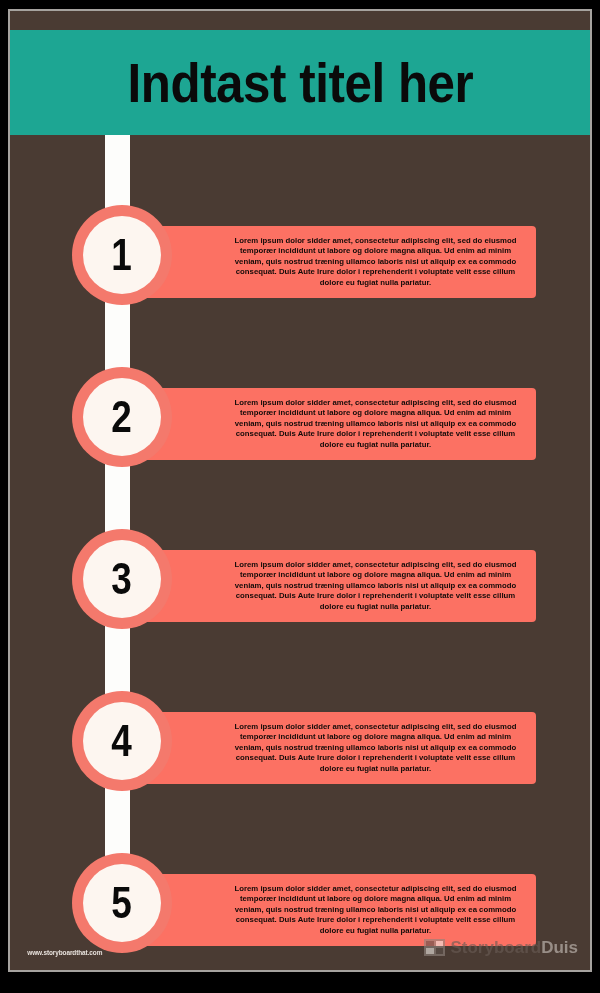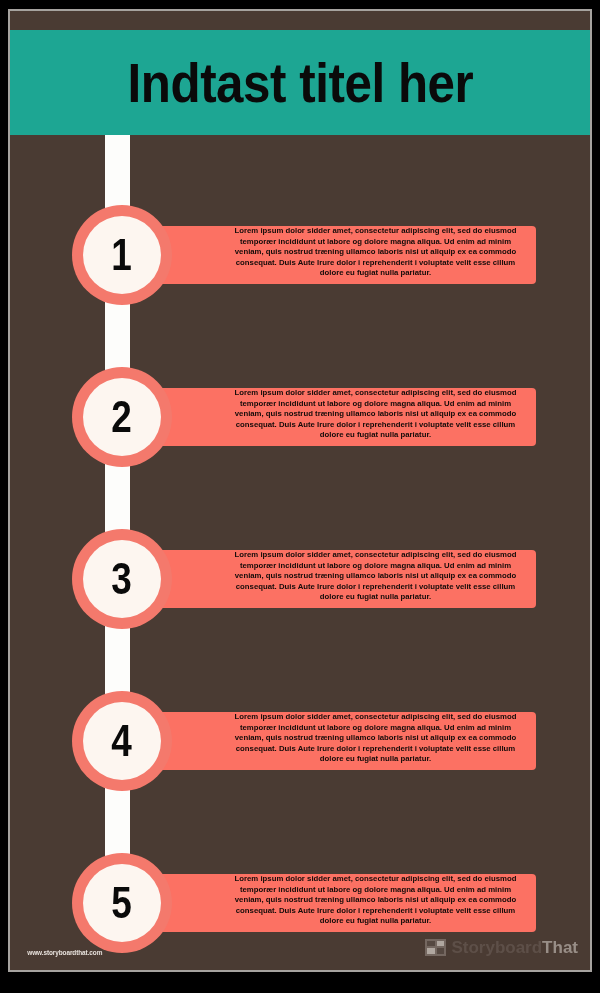--- a/index.html
+++ b/index.html
@@ -83,25 +83,25 @@
     left: 0;
     width: 580px;
     height: 100px;
   }
 
   .step-bar {
     position: absolute;
     left: 100px;
     top: 21px;
     width: 426px;
-    height: 58px;
+    height: 72px;
     background: #fc7163;
     border-radius: 29px 4px 4px 29px;
     display: flex;
-    align-items: flex-start;
+    align-items: center;
     padding-left: 115px;
     padding-right: 10px;
   }
 
   .step-text {
     font-family: "Liberation Sans Narrow", "Liberation Sans", sans-serif;
     font-weight: bold;
     font-size: 8.1px;
     line-height: 10.6px;
     color: #130b09;
@@ -262,19 +262,19 @@
       <div id="footer-url">www.storyboardthat.com</div>
 
       <div id="brand-watermark">
         <span id="brand-mark">
           <i></i>
           <i class="lt"></i>
           <i class="lt"></i>
           <i></i>
         </span>
         <span id="brand-text">
-          <span class="sb">Storyboard</span><span class="tt">That</span>
+          <span class="sb">Storyboard</span><span class="tt">Duis</span>
         </span>
       </div>
 
     </div>
   </div>
 </div>
 
 </body></html>

